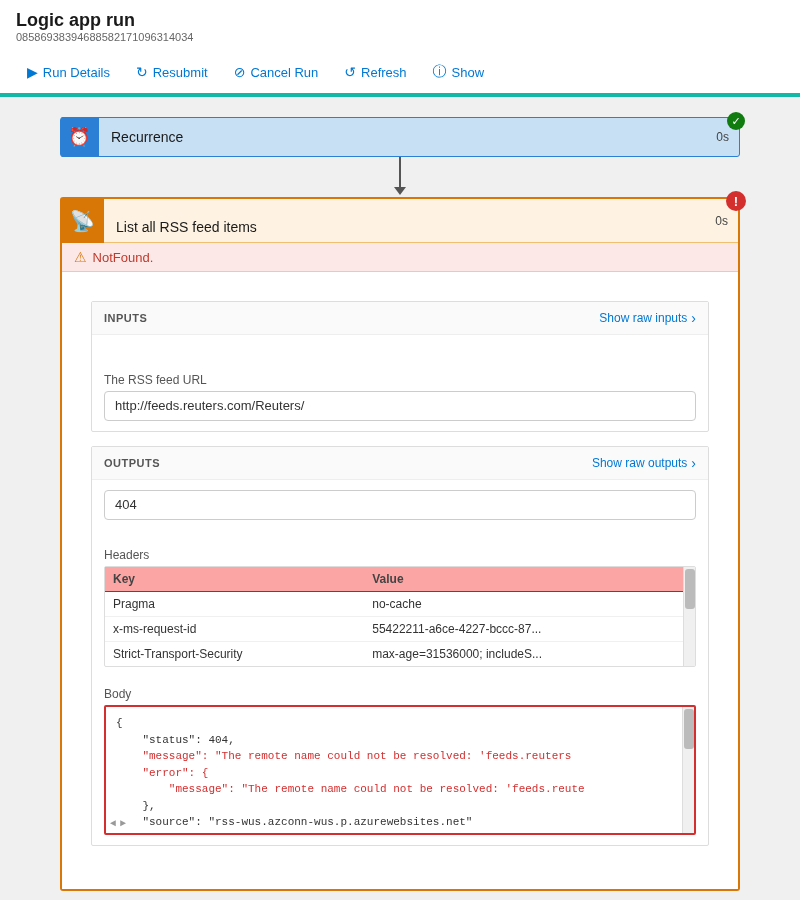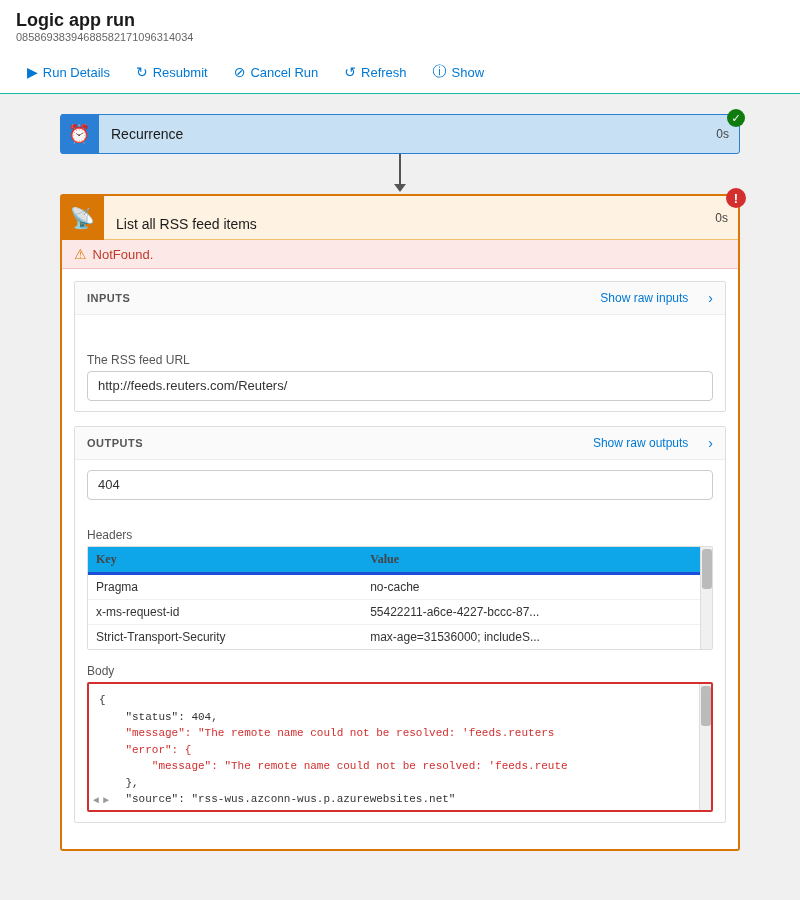--- a/index.html
+++ b/index.html
@@ -7,21 +7,21 @@
       font-family: 'Segoe UI', Arial, sans-serif;
       font-size: 13px;
       background: #f0f0f0;
       color: #333;
       width: 800px;
       min-height: 900px;
     }
     .page-header {
       background: #fff;
       padding: 10px 16px 0 16px;
-      border-bottom: 1px solid #14b8a6;
+      border-bottom: 4px solid #14b8a6;
     }
     .page-title {
       font-size: 18px;
       font-weight: 600;
       color: #1a1a1a;
     }
     .page-subtitle {
       font-size: 11px;
       color: #666;
       margin-bottom: 8px;
@@ -198,21 +198,21 @@
       align-items: center;
       gap: 6px;
       color: #c0392b;
       font-size: 13px;
     }
     .error-banner .warn-icon {
       font-size: 14px;
       color: #d97706;
     }
     .rss-body {
-      padding: 12px;
+      padding: 29px;
       background: #fff;
     }
     
     .section-box {
       border: 1px solid #ddd;
       border-radius: 2px;
       margin-bottom: 14px;
       background: #fff;
     }
     .section-header {
@@ -226,21 +226,21 @@
     .section-title {
       font-size: 11px;
       font-weight: 700;
       letter-spacing: 0.5px;
       color: #555;
       text-transform: uppercase;
     }
     .section-link {
       display: flex;
       align-items: center;
-      gap: 20px;
+      gap: 4px;
       color: #0078d4;
       font-size: 12px;
       cursor: pointer;
       background: none;
       border: none;
     }
     .section-body {
       padding: 10px 12px;
     }
     .field-label {
@@ -262,33 +262,32 @@
     .headers-table {
       width: 100%;
       border-collapse: collapse;
       font-size: 12px;
     }
     .headers-table th {
       text-align: left;
       padding: 5px 8px;
       font-weight: 600;
       color: #444;
-      background: #0ea5e9;
-      border-bottom: 3px solid #1d4ed8;
-      font-family: Liberation Serif, serif;
+      background: #fca5a5;
+      border-bottom: 1px solid #1d4ed8;
     }
     .headers-table td {
       padding: 5px 8px;
       border-bottom: 1px solid #f0f0f0;
       color: #333;
     }
     .headers-table tr:last-child td { border-bottom: none; }
     
     .body-section {
-      margin-top: 14px;
+      margin-top: 20px;
     }
     .body-label {
       font-size: 12px;
       color: #555;
       margin-bottom: 4px;
     }
     .code-block {
       border: 2px solid #d32f2f;
       border-radius: 2px;
       background: #fff;

